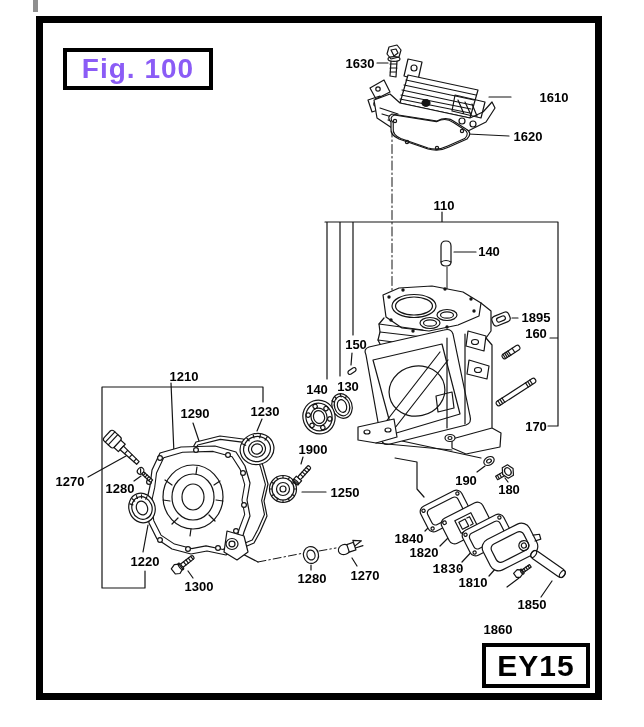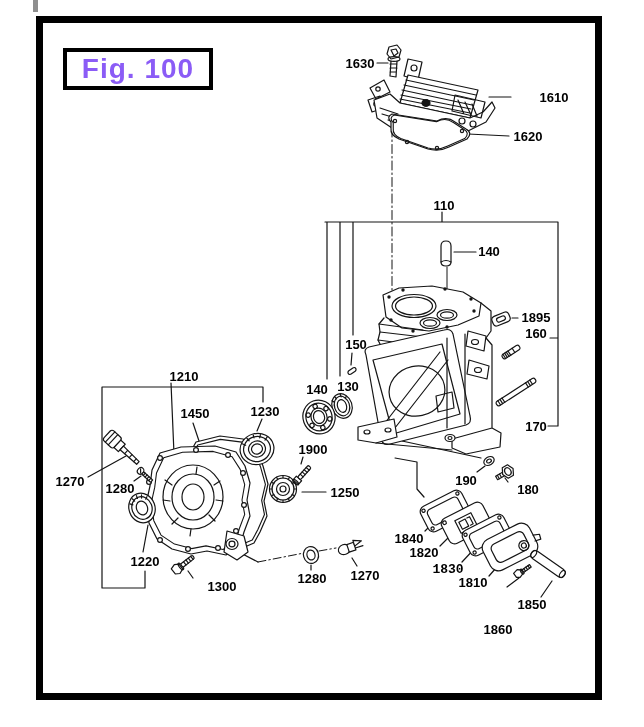--- a/index.html
+++ b/index.html
@@ -307,46 +307,49 @@
     <g transform="translate(548,564) rotate(35)">
       <rect x="-20" y="-4.5" width="40" height="9" rx="4.5" fill="#fff"></rect>
       <ellipse cx="-17.5" cy="0" rx="2.2" ry="4"></ellipse>
         <ellipse cx="17.5" cy="0" rx="2.2" ry="4"></ellipse>
     </g>
   </svg>
 
   <div class="figbox">
     <span>Fig. 100</span>
   </div>
+  <div class="modelbox">
+    <span>EY15</span>
+  </div>
 
   <div class="labels">
       <div class="plabel" style="left: 360px; top: 63px;">1630</div>
       <div class="plabel" style="left: 530px; top: 97px; margin-left: 24px;">1610</div>
       <div class="plabel" style="left: 528px; top: 136px;">1620</div>
       <div class="plabel" style="left: 444px; top: 205px;">110</div>
       <div class="plabel" style="left: 489px; top: 251px;">140</div>
       <div class="plabel" style="left: 536px; top: 317px;">1895</div>
       <div class="plabel" style="left: 536px; top: 333px; text-align: right;">160</div>
       <div class="plabel" style="left: 536px; top: 426px;">170</div>
       <div class="plabel" style="left: 356px; top: 344px;">150</div>
       <div class="plabel" style="left: 348px; top: 386px;">130</div>
       <div class="plabel" style="left: 317px; top: 389px;">140</div>
       <div class="plabel" style="left: 184px; top: 376px;">1210</div>
-      <div class="plabel" style="left: 195px; top: 413px;">1450</div>
+      <div class="plabel" style="left: 195px; top: 413px;">1290</div>
       <div class="plabel" style="left: 265px; top: 411px;">1230</div>
       <div class="plabel" style="left: 313px; top: 449px;">1900</div>
       <div class="plabel" style="left: 345px; top: 492px;">1250</div>
       <div class="plabel" style="left: 70px; top: 481px;">1270</div>
       <div class="plabel" style="left: 120px; top: 488px;">1280</div>
       <div class="plabel" style="left: 145px; top: 561px;">1220</div>
-      <div class="plabel" style="left: 199px; top: 586px; margin-left: 23px;">1300</div>
+      <div class="plabel" style="left: 199px; top: 586px;">1300</div>
       <div class="plabel" style="left: 312px; top: 578px;">1280</div>
       <div class="plabel" style="left: 365px; top: 575px;">1270</div>
       <div class="plabel" style="left: 466px; top: 480px;">190</div>
-      <div class="plabel" style="left: 509px; top: 489px; margin-left: 19px;">180</div>
+      <div class="plabel" style="left: 509px; top: 489px;">180</div>
       <div class="plabel" style="left: 409px; top: 538px;">1840</div>
       <div class="plabel" style="left: 424px; top: 552px;">1820</div>
       <div class="plabel" style="left: 448px; top: 569px; font-family: Liberation Mono, monospace;">1830</div>
       <div class="plabel" style="left: 473px; top: 582px;">1810</div>
       <div class="plabel" style="left: 498px; top: 595px; margin-top: 34px;">1860</div>
       <div class="plabel" style="left: 532px; top: 604px;">1850</div>
     </div>
 </div>
 
 </body></html>

